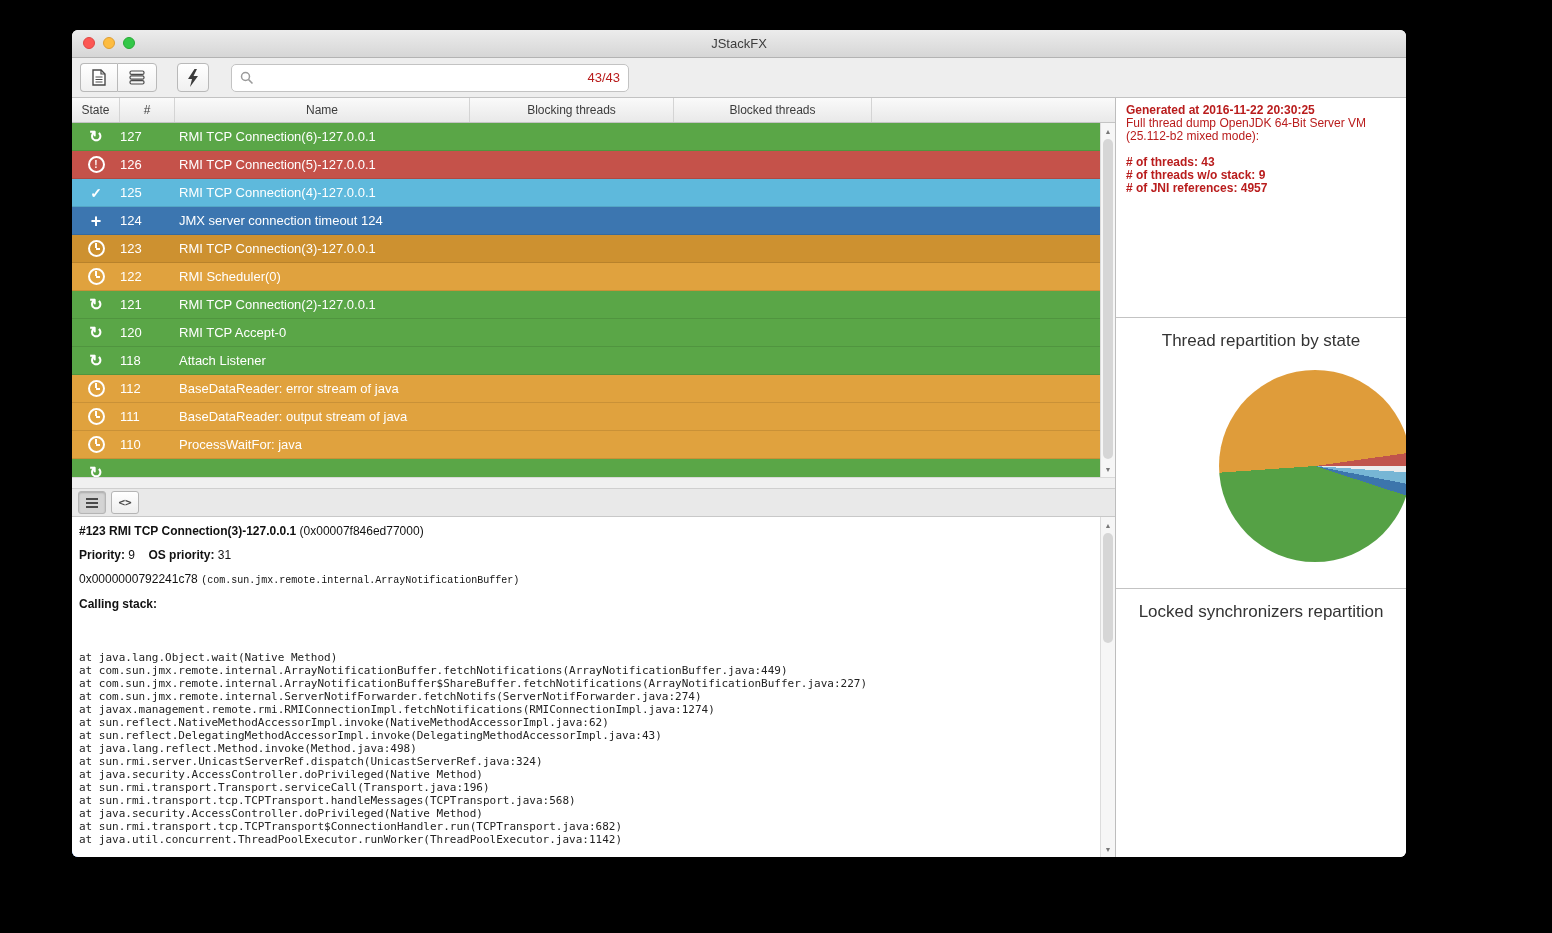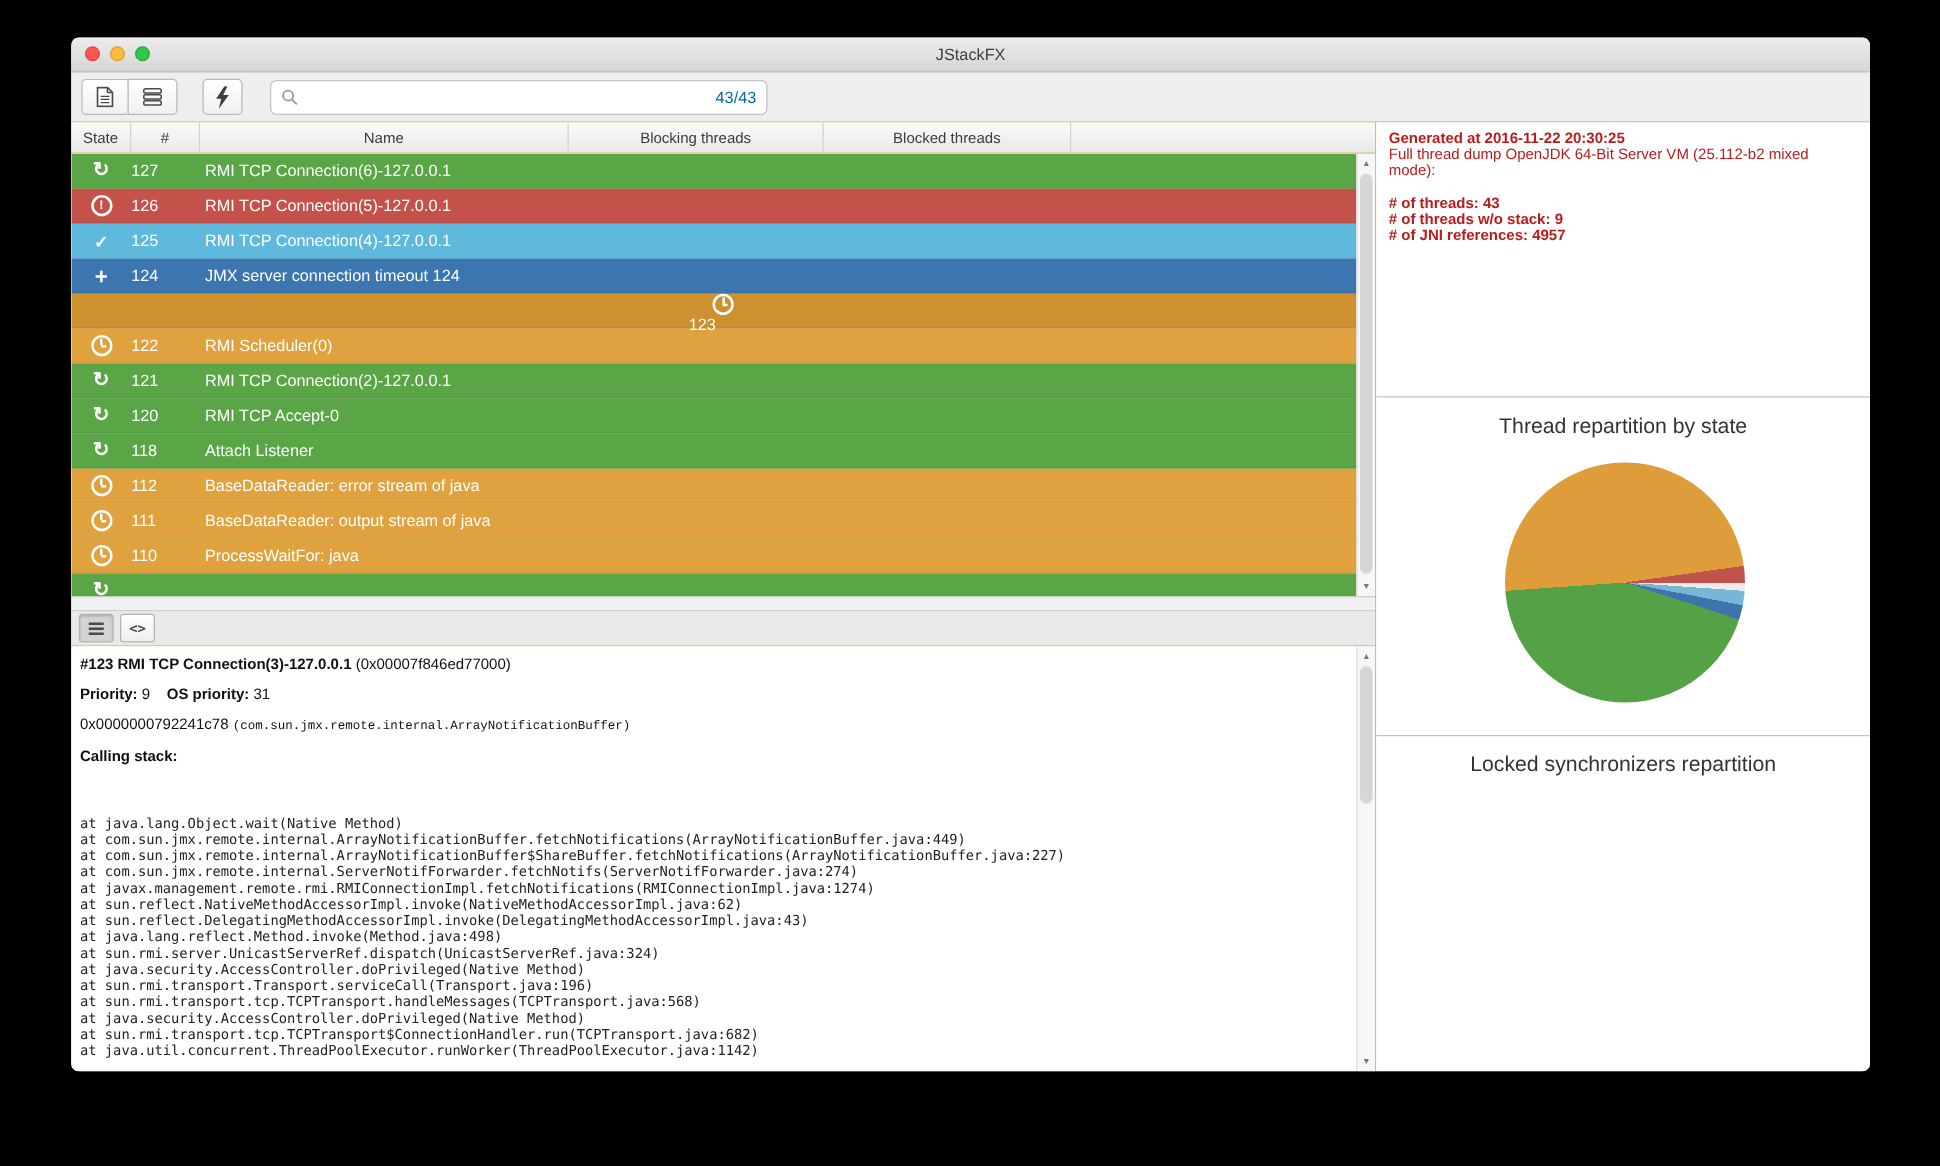--- a/index.html
+++ b/index.html
@@ -1,18 +1,18 @@
 <!DOCTYPE html>
 <html><head>
 <meta charset="utf-8">
 <style>
   html,body{margin:0;padding:0;background:#000;}
   .stage{position:relative;width:1552px;height:933px;background:#000;overflow:hidden;
          font-family:"Liberation Sans",sans-serif;-webkit-font-smoothing:antialiased;}
-  .window{position:absolute;left:57px;top:30px;width:1439px;height:827px;background:#fff;
+  .window{position:absolute;left:72px;top:30px;width:1334px;height:827px;background:#fff;
           border-radius:6px;overflow:hidden;box-shadow:0 18px 50px rgba(0,0,0,.65);}
   
   .titlebar{height:27px;background:linear-gradient(#ececec,#d6d6d6);border-bottom:1px solid #b3b3b3;
             position:relative;text-align:center;line-height:27px;font-size:13px;color:#3d3d3d;}
   .lights{position:absolute;left:11px;top:7px;display:flex;gap:8px;}
   .light{width:12px;height:12px;border-radius:50%;display:inline-block;box-sizing:border-box;}
   .light.r{background:#fc5753;border:1px solid #df4744;}
   .light.y{background:#fdbc40;border:1px solid #de9f34;}
   .light.g{background:#33c748;border:1px solid #27aa35;}
   
@@ -21,36 +21,36 @@
   .btn-group{display:flex;}
   .tb-btn{height:27px;background:linear-gradient(#ffffff,#f0f0f0);border:1px solid #b9b9b9;
           display:flex;align-items:center;justify-content:center;cursor:default;padding:0 11px;}
   .btn-group .tb-btn:first-child{border-radius:4px 0 0 4px;border-right:none;}
   .btn-group .tb-btn:last-child{border-radius:0 4px 4px 0;}
   .tb-btn.single{border-radius:4px;margin-left:20px;padding:0 9px;}
   .search{width:398px;height:28px;margin-left:22px;background:#fff;border:1px solid #c3c3c3;border-radius:5px;
           display:flex;align-items:center;padding:0 8px;box-sizing:border-box;}
   .search input{flex:1;border:none;outline:none;font-size:13px;background:transparent;min-width:0;
                 font-family:"Liberation Sans",sans-serif;}
-  .search .count{color:#0369a1;font-size:13px;margin-left:16px;}
+  .search .count{color:#b91c1c;font-size:13px;margin-left:16px;}
   
   .main{position:absolute;top:68px;left:0;right:0;bottom:0;display:flex;}
-  .left{width:1044px;display:flex;flex-direction:column;border-right:1px solid #bdbdbd;box-sizing:border-box;background:#fde047;}
+  .left{width:1044px;display:flex;flex-direction:column;border-right:1px solid #bdbdbd;box-sizing:border-box;background:#3b82f6;}
   .right{flex:1;background:#fff;position:relative;}
   
   .thead{height:24px;display:flex;background:linear-gradient(#fafafa,#e9e9e9);border-bottom:1px solid #c4c4c4;
          font-size:12px;color:#3c3c3c;flex:none;}
   .hc{display:flex;align-items:center;justify-content:center;border-right:1px solid #d4d4d4;box-sizing:border-box;}
   .hc.state{width:48px;} .hc.num{width:55px;} .hc.name{width:295px;} .hc.blocking{width:204px;} .hc.blocked{width:198px;}
   .hc.filler{flex:1;border-right:none;}
   .tbody{height:354px;position:relative;overflow:hidden;flex:none;background:#fff;}
   .trow{display:flex;height:28px;align-items:center;color:#fff;font-size:13px;
         border-bottom:1px solid rgba(0,0,0,.10);box-sizing:border-box;}
   .rc-green{background:#5aa647;} .rc-red{background:#c5524a;} .rc-sky{background:#5eb9dc;}
-  .rc-blue{background:#3c76b0;} .rc-orange{background:#e0a23e;} .rc-orange-dark{background:#cd9130;flex-direction:column;}
+  .rc-blue{background:#3c76b0;} .rc-orange{background:#e0a23e;} .rc-orange-dark{background:#cd9130;}
   .c{box-sizing:border-box;}
   .c-state{width:48px;display:flex;justify-content:center;}
   .c-num{width:55px;text-align:left;}
   .c-name{width:295px;padding-left:4px;white-space:nowrap;overflow:hidden;}
   .c-blocking{width:204px;} .c-blocked{width:198px;}
   
   .sicon{display:flex;align-items:center;justify-content:center;color:#fff;font-weight:bold;}
   .si-refresh{font-size:16px;line-height:16px;}
   .si-check{font-size:14px;}
   .si-plus{font-size:18px;line-height:16px;}

